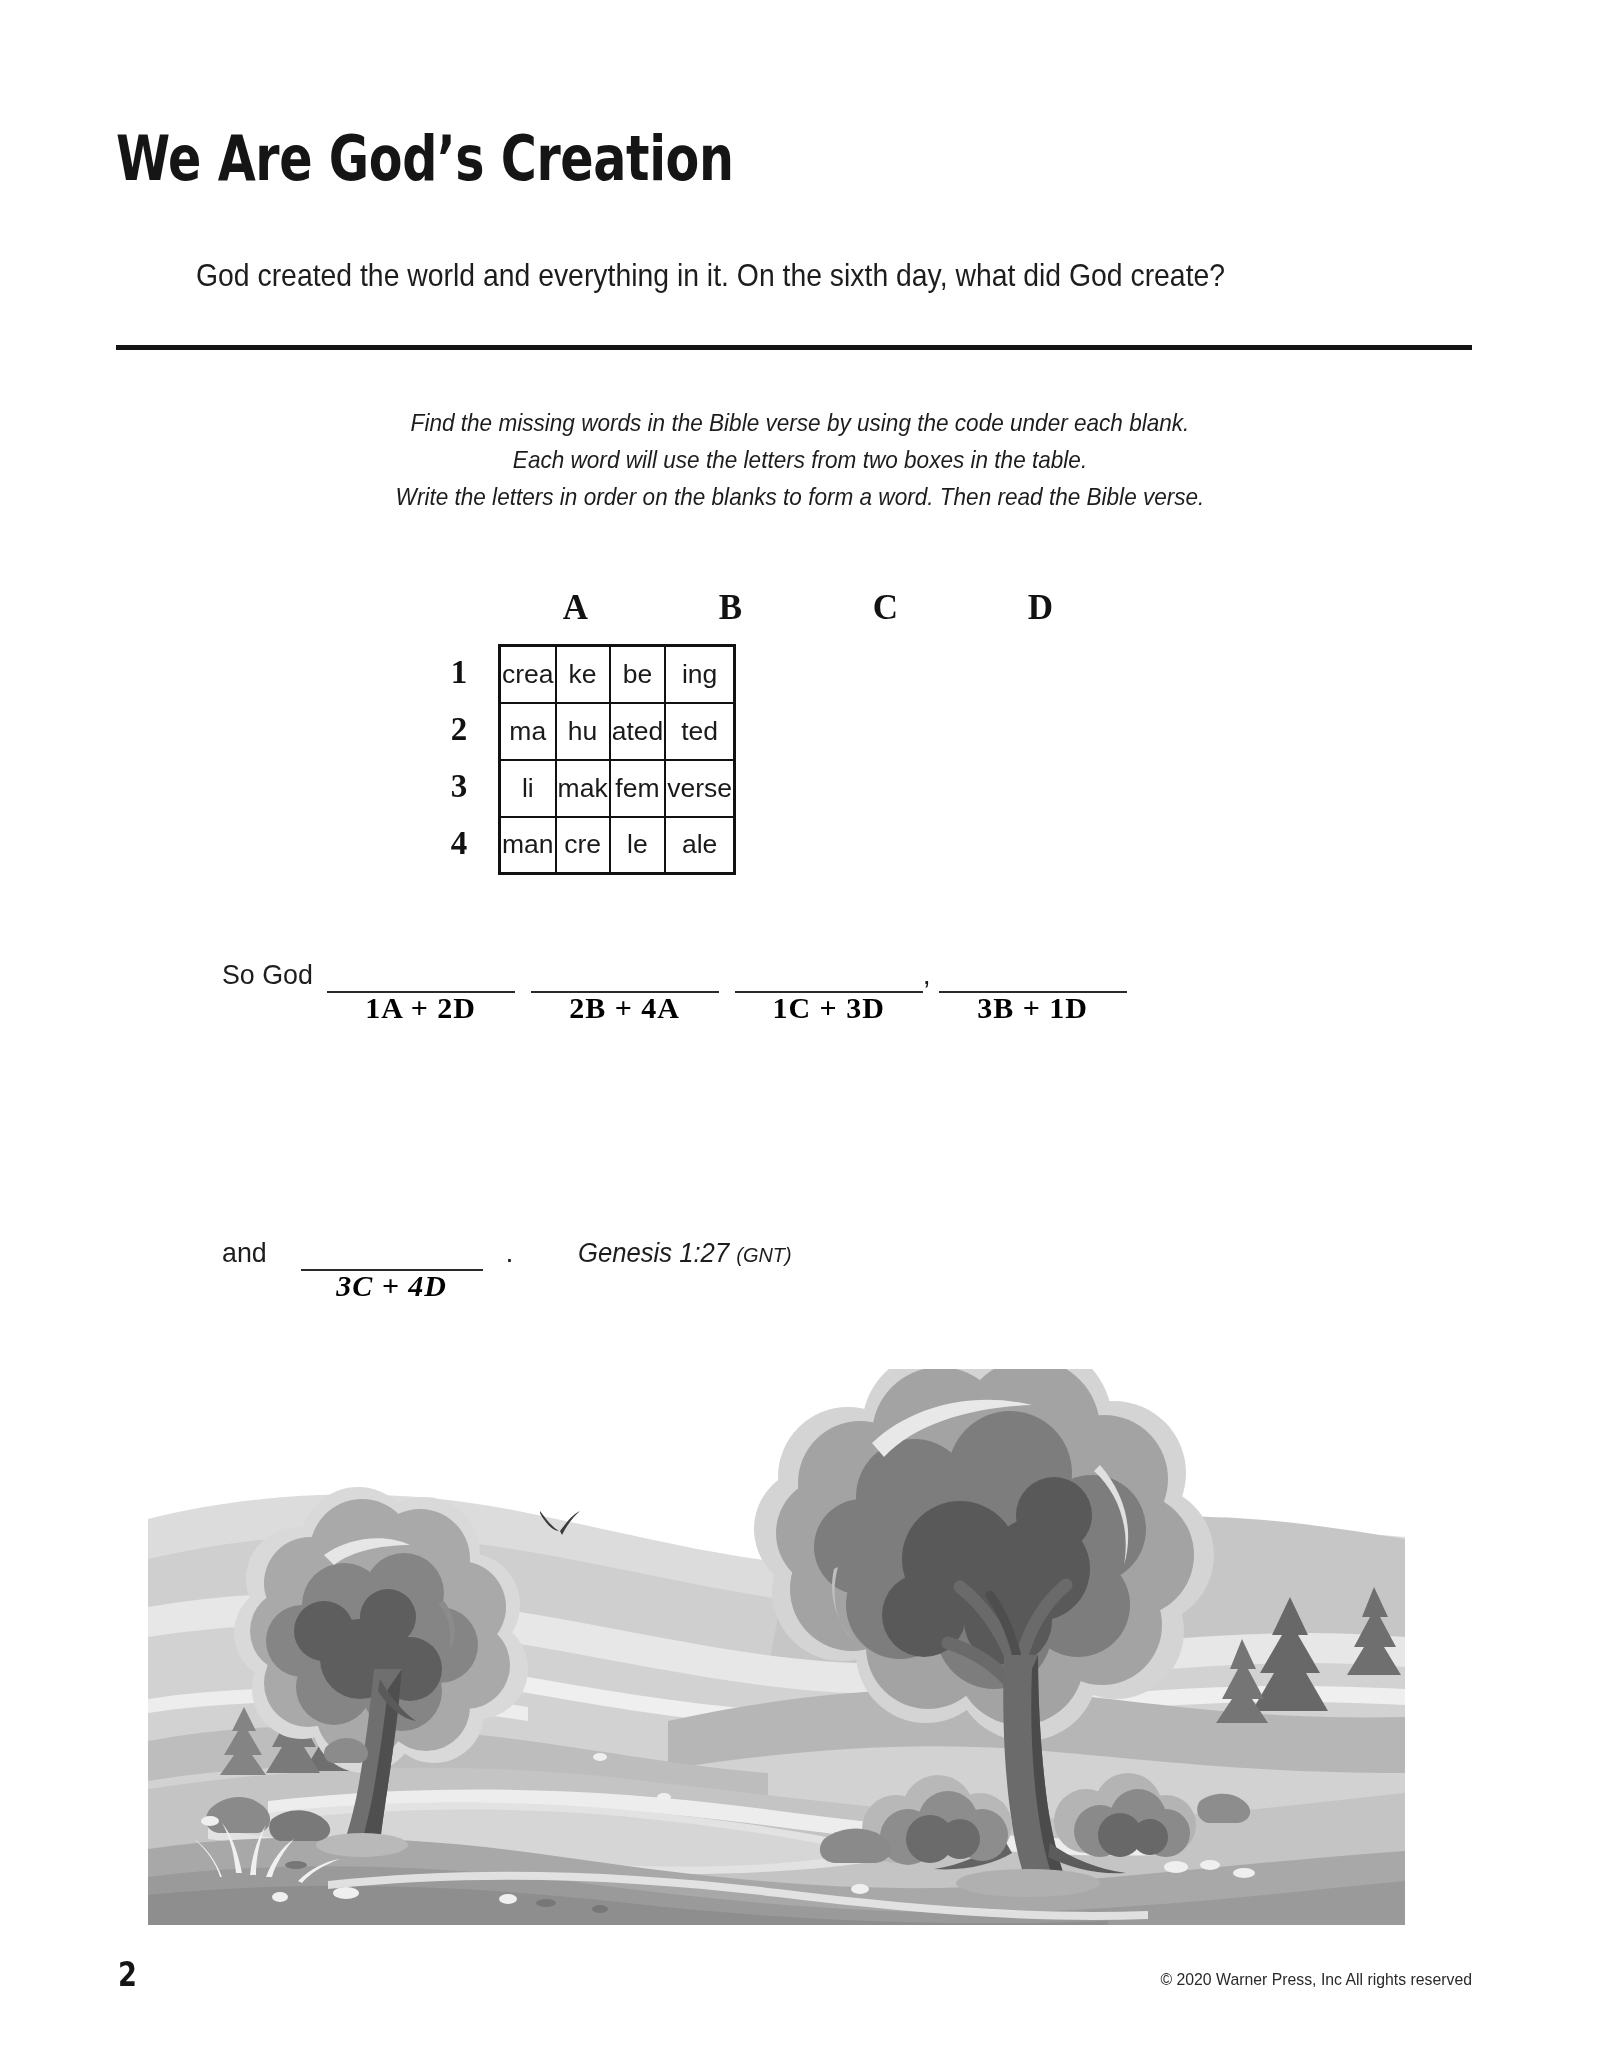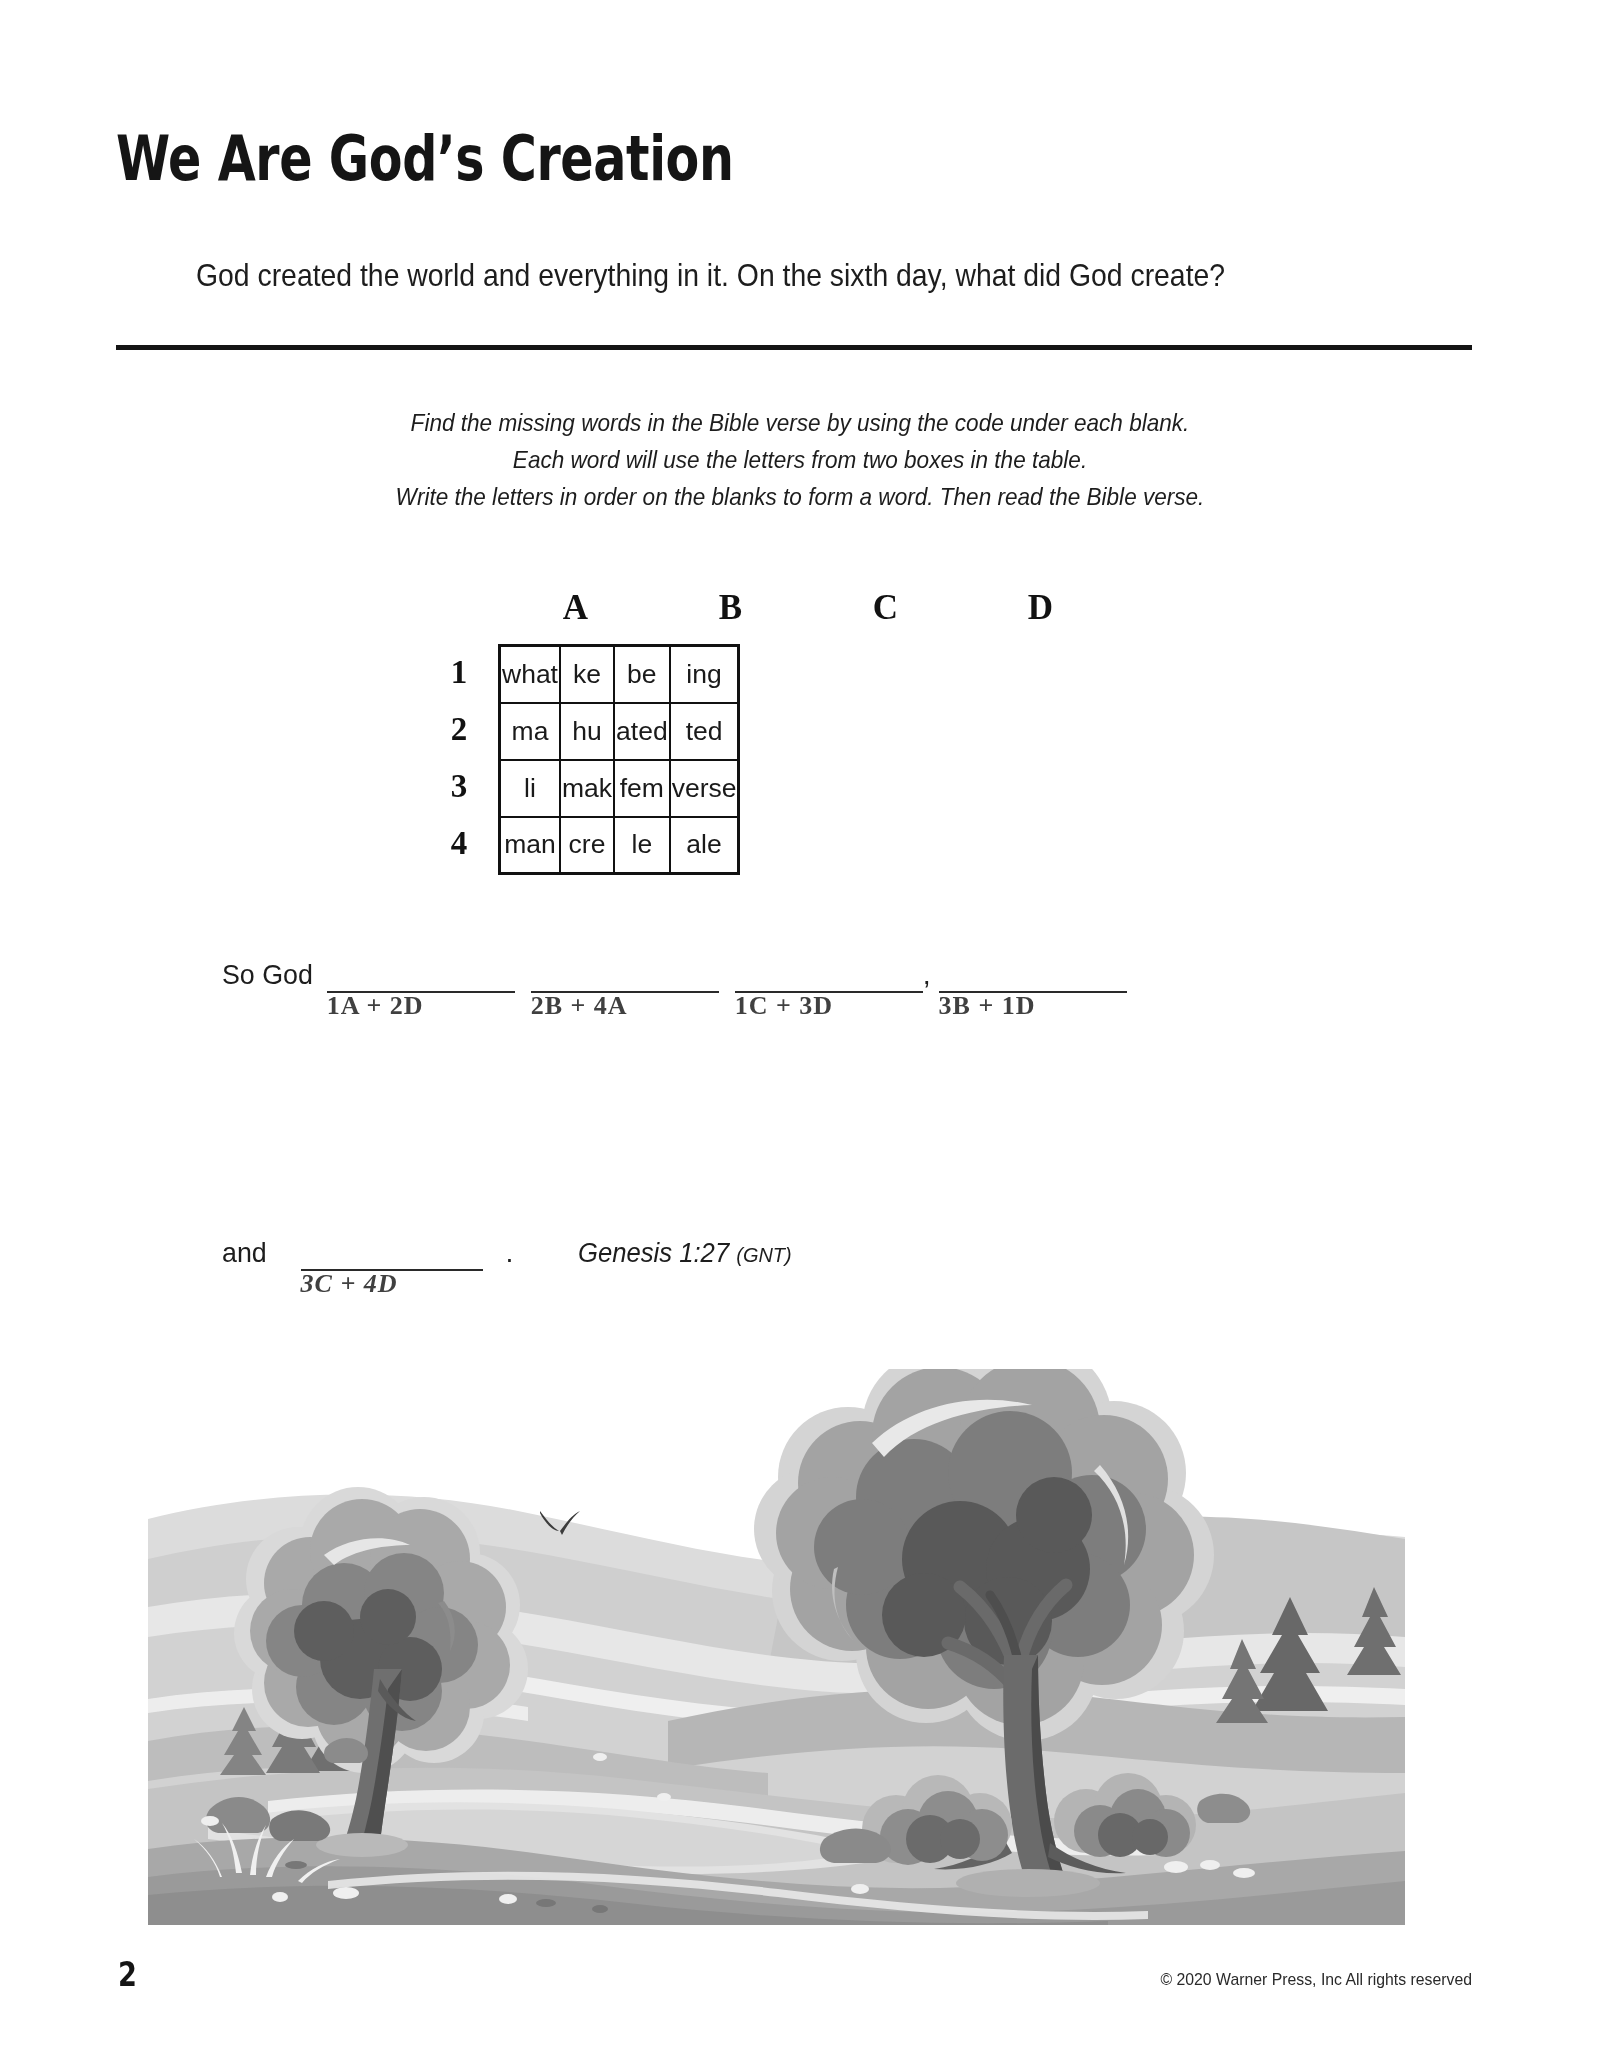--- a/index.html
+++ b/index.html
@@ -99,25 +99,26 @@
   }
   .blank{
     position:relative;
     display:inline-block;
     border-bottom:2.5px solid #2a2a2a;
     height:36px;
     margin:0 0px;
   }
   .blank .code{
     position:absolute;left:0;right:0;top:36px;
+    text-align:center;
     font-family:"Liberation Serif", serif;
     font-weight:bold;
-    font-size:26px;
+    font-size:30px;
     letter-spacing:1px;
-    color:#404040;
+    color:#000000;
   }
   .punct{padding:0 2px 2px 0;}
   .ref{
     font-style:italic;
     font-size:27px;
     padding-bottom:2px;
     transform:scaleX(0.95);
     transform-origin:left bottom;
   }
   .ref .ver{font-size:21px;}
@@ -171,21 +172,21 @@
     </div>
     <div class="row-labels">
       <span>1</span>
       <span>2</span>
       <span>3</span>
       <span>4</span>
     </div>
     <table class="code">
       <tbody>
           <tr>
-        <td>what</td>
+        <td>crea</td>
         <td>ke</td>
         <td>be</td>
         <td>ing</td>
       </tr>
       <tr>
         <td>ma</td>
         <td>hu</td>
         <td>ated</td>
         <td>ted</td>
       </tr>

